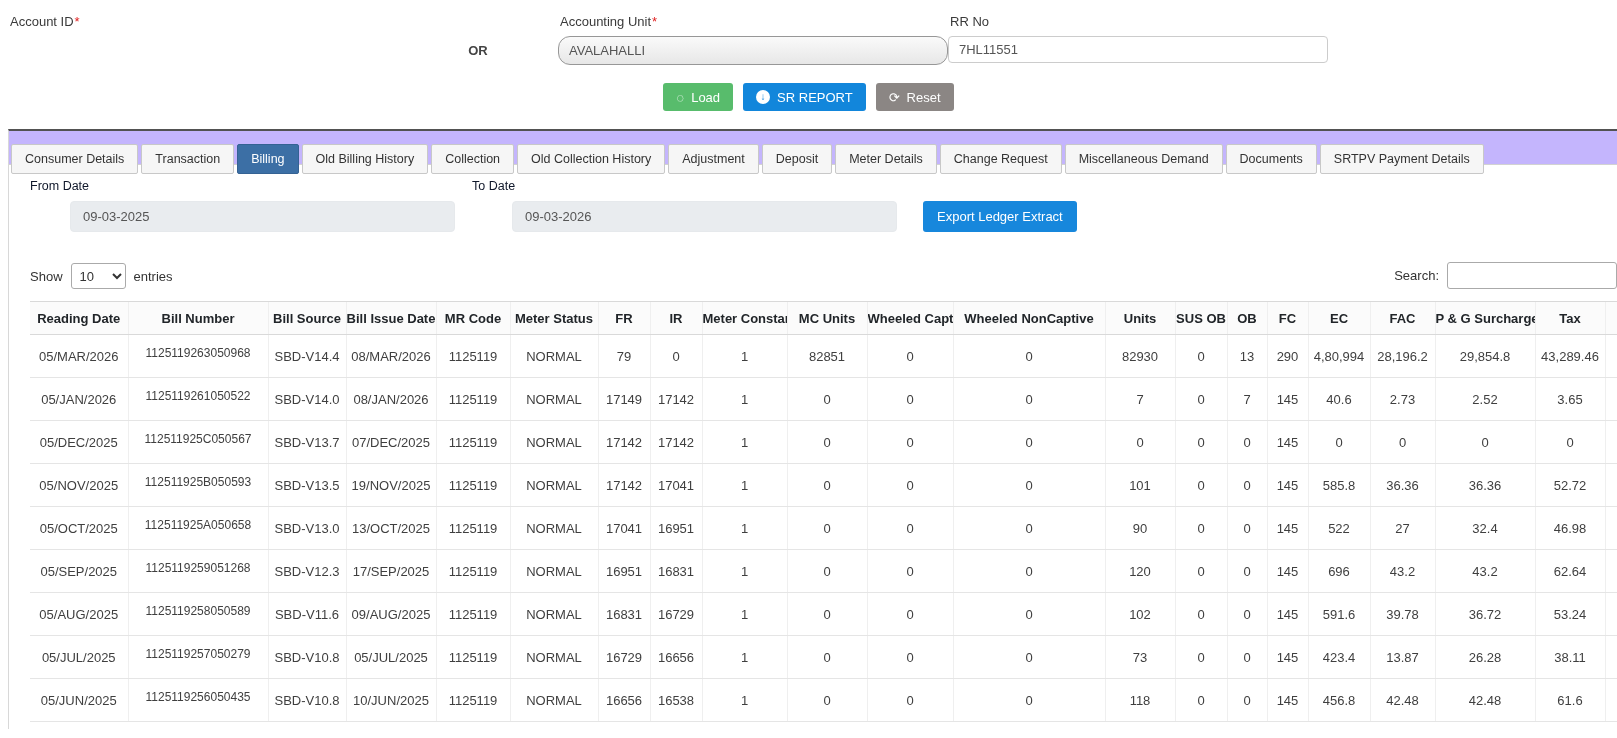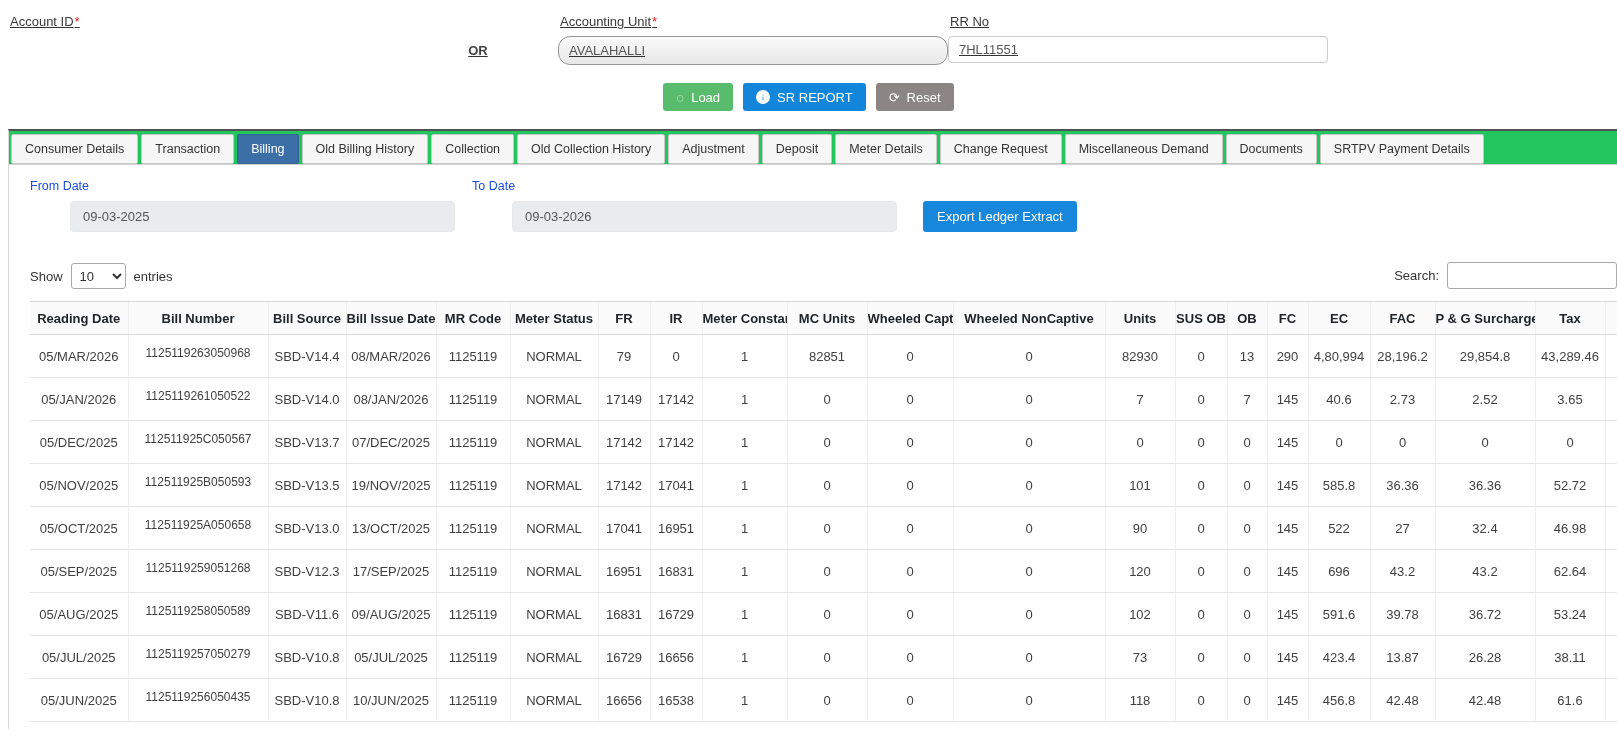--- a/index.html
+++ b/index.html
@@ -4,21 +4,21 @@
 <style>
   * { margin: 0; padding: 0; box-sizing: border-box; }
   html, body { background: #fff; }
   body {
     width: 1617px; height: 738px; overflow: hidden; position: relative;
     font-family: "Liberation Sans", "DejaVu Sans", sans-serif;
     font-size: 13px; color: #333;
   }
 
   
-  .top-form { display: flex; padding: 12px 4px 0 8px; text-decoration: underline; }
+  .top-form { display: flex; padding: 12px 4px 0 8px; }
   .field { display: flex; flex-direction: column; }
   .field label { font-size: 13px; color: #3a3a3a; margin: 2px 0 7px 2px; }
   .req { color: #e02020; margin-left: 1px; }
   .field input {
     height: 27px; border: 1px solid #ccc; border-radius: 4px;
     padding: 0 10px; font-size: 13px; color: #555; outline: none;
     font-family: inherit; background: #fff;
   }
   .f-account { width: 390px; }
   .f-unit { width: 390px; }
@@ -50,36 +50,36 @@
     font-size: 10px; font-weight: bold; line-height: 1;
   }
 
   
   .panel {
     margin: 18px 0 0 8px; width: calc(100% - 8px); height: 600px;
     border-top: 2px solid #525252; border-left: 1px solid #d8d8d8;
     background: #fff; overflow: hidden;
   }
   .tab-bar {
-    background: #22c55e; display: flex; align-items: flex-start;
-    padding: 3px 0 0 2px; height: 34px; border-bottom: 1px solid #d2d2d2;
+    background: #c4b5fd; display: flex; align-items: flex-start;
+    padding: 13px 0 0 2px; height: 34px; border-bottom: 1px solid #d2d2d2;
   }
   .tab {
     background: #f6f6f6; border: 1px solid #c8c8c8; border-radius: 2px;
     color: #333; font-size: 12.5px; padding: 7px 13px; margin-right: 3px;
     white-space: nowrap; cursor: pointer;
   }
   .tab.active { background: #3c6fa5; border-color: #356293; color: #fff; }
 
   .panel-body { padding: 14px 0 0 21px; }
 
   
   .date-row { display: flex; align-items: flex-end; }
   .date-group { display: flex; flex-direction: column; margin-right: 17px; }
-  .date-group label { font-size: 12.5px; color: #1d4ed8; margin-bottom: 8px; }
+  .date-group label { font-size: 12.5px; color: #0f172a; margin-bottom: 8px; }
   .date-input {
     width: 385px; height: 31px; background: #e9ecef; border: 1px solid #e6e9ec;
     border-radius: 4px; padding: 0 12px; color: #555; font-size: 13px;
     font-family: inherit; outline: none; margin-left: 40px;
   }
   .btn-export {
     margin-left: 9px; height: 31px; padding: 0 14px; background: #1787dc;
     color: #fff; border: none; border-radius: 3px; font-size: 13px;
     font-family: inherit; cursor: pointer;
   }

